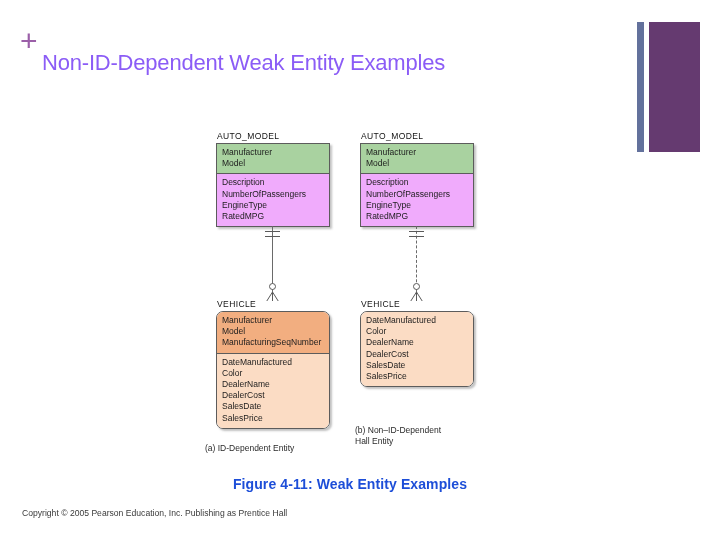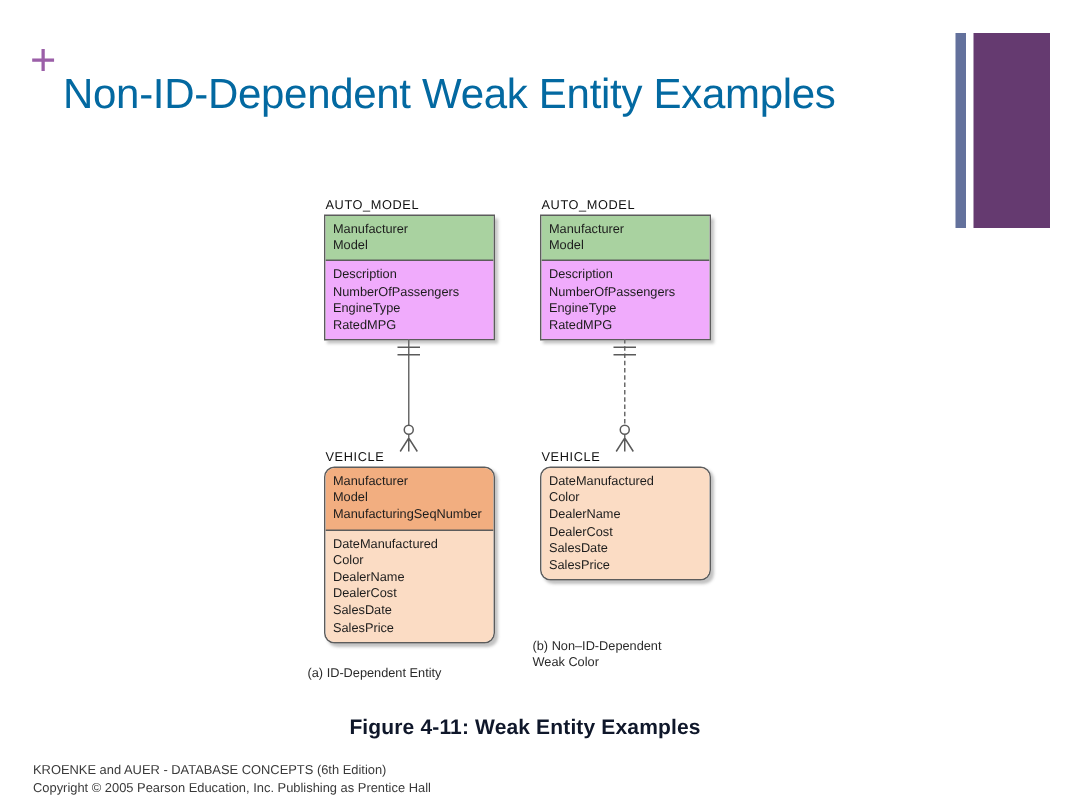--- a/index.html
+++ b/index.html
@@ -45,24 +45,24 @@
     height: 130px;
     background: #653A70;
   }
 
   
   .slide-title {
     position: absolute;
     left: 42px;
     top: 44px;
     width: 560px;
-    font-size: 28px;
+    font-size: 22px;
     line-height: 38px;
     font-weight: 400;
-    color: #0369a1;
+    color: #8b5cf6;
     letter-spacing: -0.2px;
   }
 
   
   .diagram {
     position: absolute;
     left: 0;
     top: 0;
     width: 720px;
     height: 540px;
@@ -145,21 +145,21 @@
     color: #2a2a2a;
   }
   .figure-caption {
     position: absolute;
     left: 0;
     top: 476px;
     width: 700px;
     text-align: center;
     font-size: 14px;
     font-weight: bold;
-    color: #0f172a;
+    color: #1d4ed8;
     letter-spacing: 0.1px;
   }
   .footer {
     position: absolute;
     left: 22px;
     top: 508px;
     font-size: 8.6px;
     line-height: 11.5px;
     color: #3a3a3a;
   }
@@ -257,23 +257,22 @@
         <div class="attr">DealerCost</div>
         <div class="attr">SalesDate</div>
         <div class="attr">SalesPrice</div>
       </div>
     </div>
   </div>
 
   <div class="sub-caption" style="left:205px; top:443px; width:140px;">(a) ID-Dependent Entity</div>
   <div class="sub-caption" style="left:355px; top:425px; width:140px;">
     <div>(b) Non–ID-Dependent</div>
-    <div>Weak Color</div>
+    <div>Hall Entity</div>
   </div>
 
 </div>
 
 <div class="figure-caption">Figure 4-11:  Weak Entity Examples</div>
 
 <div class="footer">
-  <div>KROENKE and AUER -  DATABASE CONCEPTS (6th Edition)</div>
   <div>Copyright © 2005 Pearson Education, Inc. Publishing as Prentice Hall</div>
 </div>
 
 </body></html>

